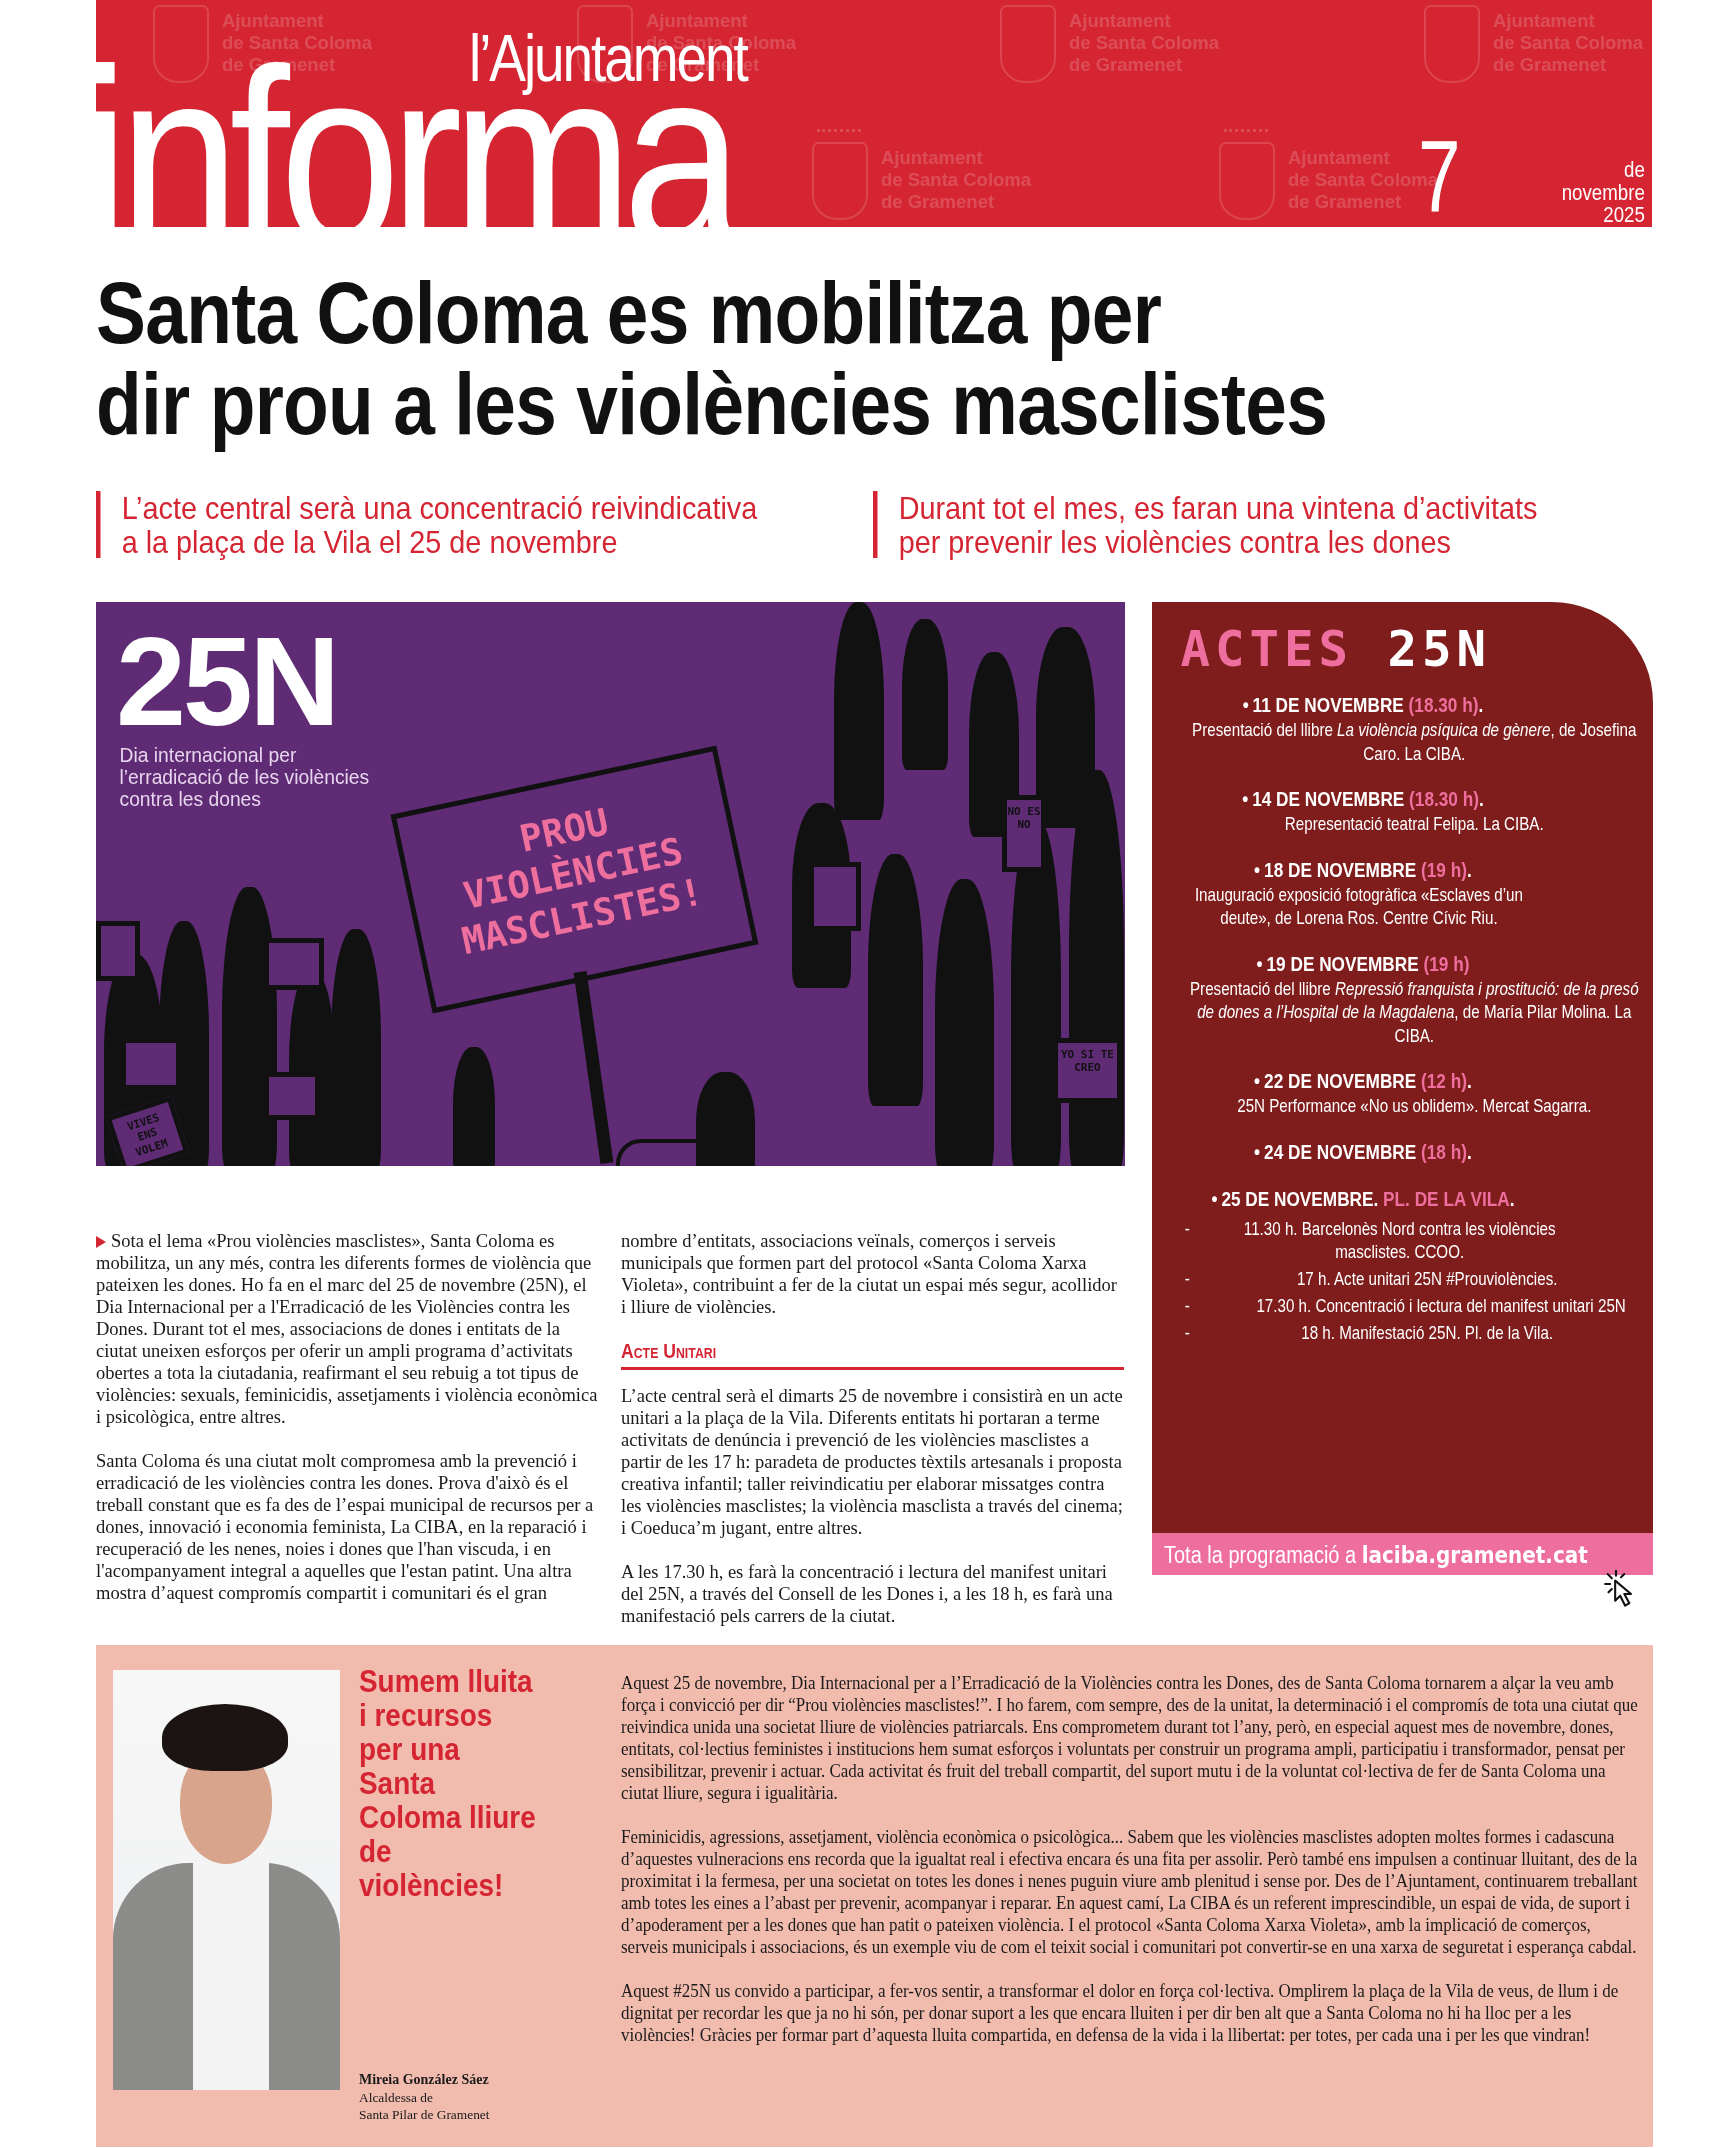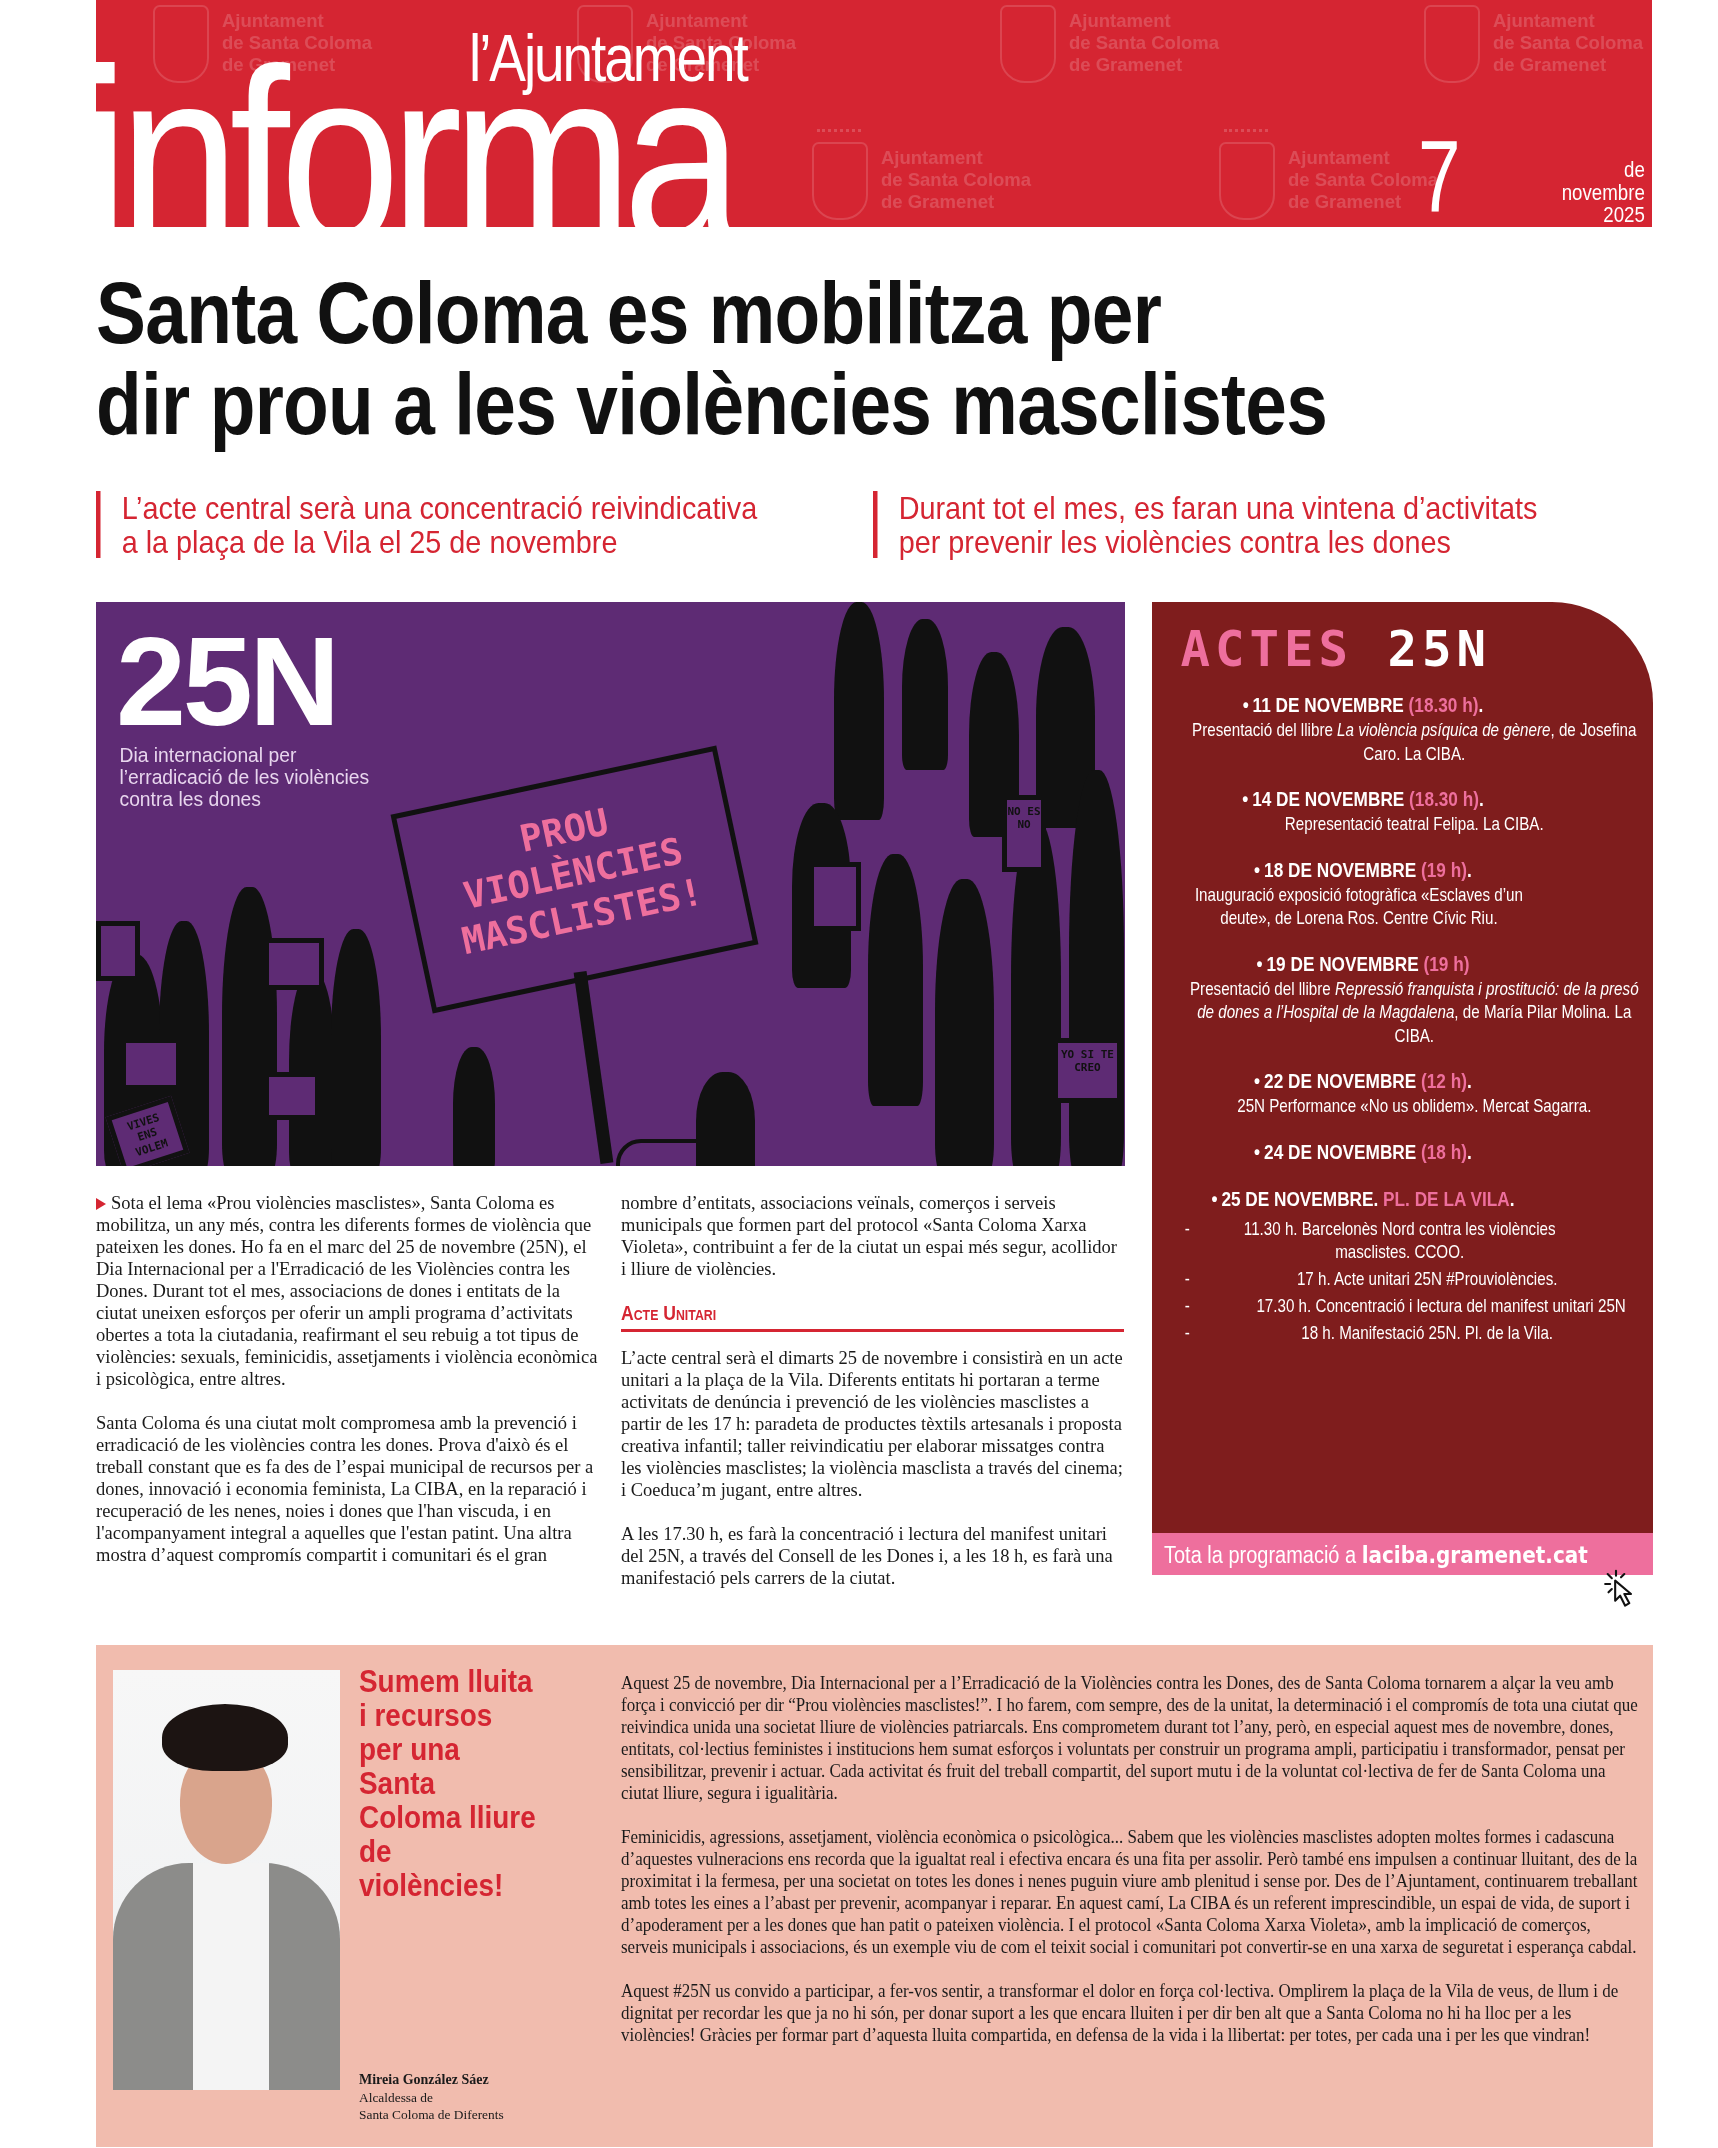--- a/index.html
+++ b/index.html
@@ -48,21 +48,21 @@
   .act-desc i { font-style:italic; }
   .act-sub { list-style:none; padding-left:42px; margin:5px 0 0 0; }
   .act-sub li { font-size:18.5px; line-height:23.5px; transform:scaleX(0.82); transform-origin:left top; width:537px; margin-bottom:3.4px; position:relative; }
   .act-sub li::before { content:"-"; position:absolute; left:-27px; }
   .actes-foot { position:absolute; left:0; bottom:0; width:501px; height:42px; background:#ee6f9d; color:#fff; }
   .actes-foot .txt { position:absolute; left:11.7px; top:7.6px; font-size:23.5px; transform:scaleX(0.85); transform-origin:left top; white-space:nowrap; }
   .actes-foot .txt b { font-family:"DejaVu Sans", sans-serif; font-weight:bold; }
   .cursor-icon { position:absolute; left:1604px; top:1569px; width:34px; height:40px; }
 
   
-  .col { position:absolute; font-family:"Liberation Serif", serif; font-size:18.5px; line-height:22px; color:#1a1a1a; }
+  .col { position:absolute; font-family:"Liberation Serif", serif; font-size:18.5px; line-height:22px; color:#1a1a1a;margin-top:38px; }
   .col p { margin:0 0 22px 0; }
   .col1 { left:96px; top:1192px; width:503px; }
   .col2 { left:621px; top:1192px; width:503px; }
   .lead-arrow { display:inline-block; width:0; height:0; border-top:6.7px solid transparent; border-bottom:6.7px solid transparent; border-left:10px solid #d52532; margin-right:5px; vertical-align:-0.8px; }
   .sect-title { font-family:"Liberation Sans", sans-serif; font-weight:bold; color:#d52532; font-size:20px; font-variant:small-caps; transform:scaleX(0.88); transform-origin:left top; margin:3.4px 0 5px 0; }
   .sect-rule { height:2.5px; background:#d52532; margin:0 0 15px 0; width:503px; }
 
   
   .letter { position:absolute; left:96px; top:1645px; width:1557px; height:502px; background:#f1bcae; }
   .photo { position:absolute; left:17px; top:25px; width:227px; height:420px; background:linear-gradient(#f7f7f7, #eef0f2); overflow:hidden; }
@@ -264,21 +264,21 @@
   <div class="photo">
     <div class="ph-body"></div>
     <div class="ph-shirt"></div>
     <div class="ph-face"></div>
     <div class="ph-hair" style="height:67px;"></div>
   </div>
   <h2 class="letter-title" style="margin:0;">Sumem lluita i recursos per una Santa Coloma lliure de violències!</h2>
   <div class="sig">
     <div><b>Mireia González Sáez</b></div>
     <div>Alcaldessa de</div>
-    <div>Santa Coloma de Diferents</div>
+    <div>Santa Pilar de Gramenet</div>
   </div>
   <div class="letter-body">
     <p>Aquest 25 de novembre, Dia Internacional per a l’Erradicació de la Violències contra les Dones, des de Santa Coloma tornarem a alçar la veu amb força i convicció per dir “Prou violències masclistes!”. I ho farem, com sempre, des de la unitat, la determinació i el compromís de tota una ciutat que reivindica unida una societat lliure de violències patriarcals. Ens comprometem durant tot l’any, però, en especial aquest mes de novembre, dones, entitats, col·lectius feministes i institucions hem sumat esforços i voluntats per construir un programa ampli, participatiu i transformador, pensat per sensibilitzar, prevenir i actuar. Cada activitat és fruit del treball compartit, del suport mutu i de la voluntat col·lectiva de fer de Santa Coloma una ciutat lliure, segura i igualitària.</p>
     <p>Feminicidis, agressions, assetjament, violència econòmica o psicològica... Sabem que les violències masclistes adopten moltes formes i cadascuna d’aquestes vulneracions ens recorda que la igualtat real i efectiva encara és una fita per assolir. Però també ens impulsen a continuar lluitant, des de la proximitat i la fermesa, per una societat on totes les dones i nenes puguin viure amb plenitud i sense por. Des de l’Ajuntament, continuarem treballant amb totes les eines a l’abast per prevenir, acompanyar i reparar. En aquest camí, La CIBA és un referent imprescindible, un espai de vida, de suport i d’apoderament per a les dones que han patit o pateixen violència. I el protocol «Santa Coloma Xarxa Violeta», amb la implicació de comerços, serveis municipals i associacions, és un exemple viu de com el teixit social i comunitari pot convertir-se en una xarxa de seguretat i esperança cabdal.</p>
     <p>Aquest #25N us convido a participar, a fer-vos sentir, a transformar el dolor en força col·lectiva. Omplirem la plaça de la Vila de veus, de llum i de dignitat per recordar les que ja no hi són, per donar suport a les que encara lluiten i per dir ben alt que a Santa Coloma no hi ha lloc per a les violències! Gràcies per formar part d’aquesta lluita compartida, en defensa de la vida i la llibertat: per totes, per cada una i per les que vindran!</p>
   </div>
 </section>
 
 
 </body></html>

